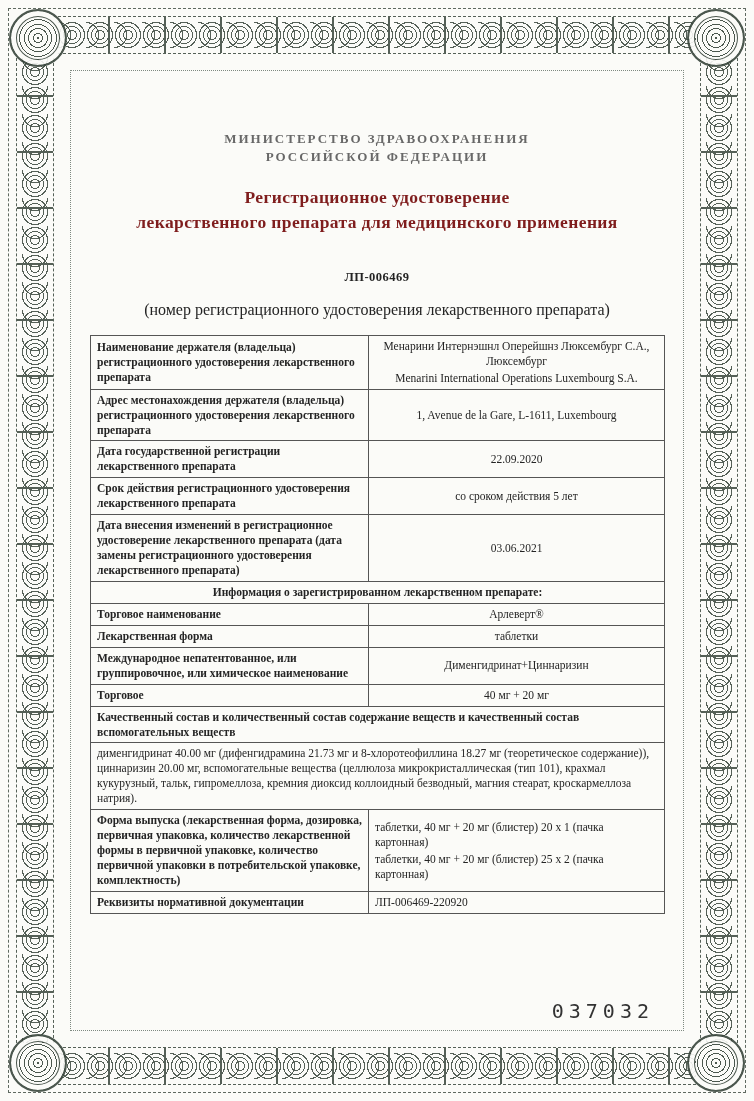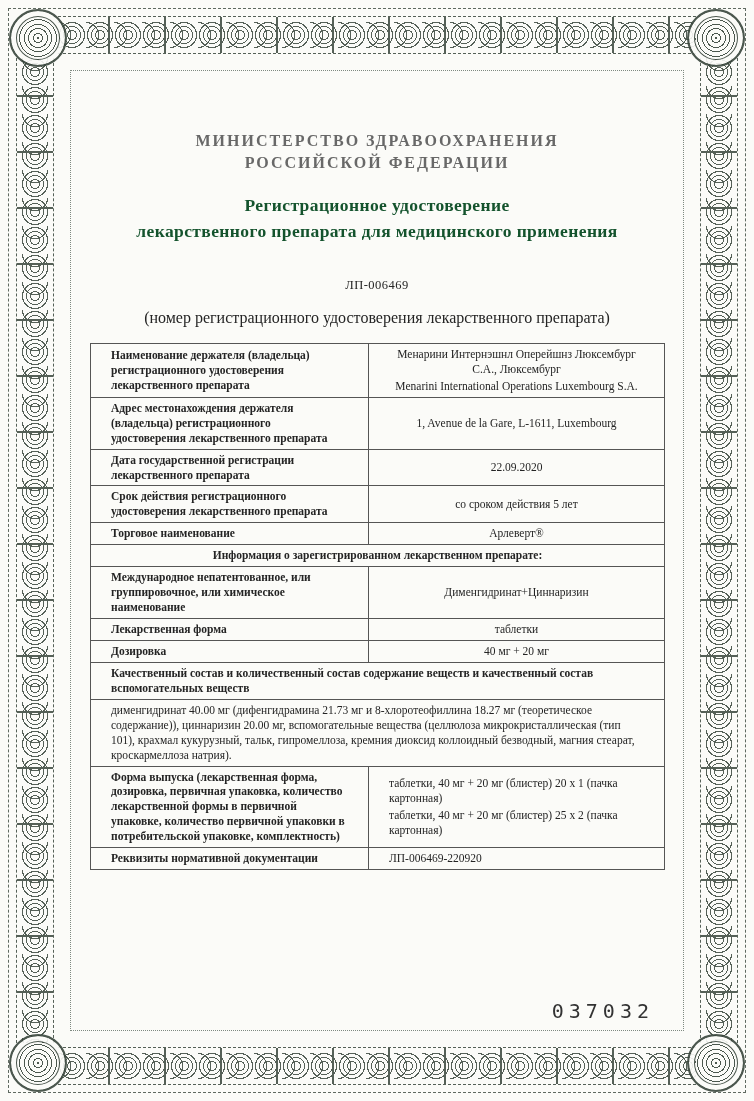--- a/index.html
+++ b/index.html
@@ -52,40 +52,40 @@
     box-shadow:inset 0 0 0 5px #fbfbf8, inset 0 0 0 6px var(--ink);
   }
   .rosette.tl{top:9px;left:9px;}
   .rosette.tr{top:9px;right:9px;}
   .rosette.bl{bottom:9px;left:9px;}
   .rosette.br{bottom:9px;right:9px;}
 
   
   .content{position:absolute;left:90px;top:130px;width:574px;}
   .ministry{
-    text-align:center;font-weight:bold;font-size:16px;line-height:1.35;
+    text-align:center;font-weight:bold;font-size:13px;line-height:1.35;
     letter-spacing:2px;color:#4f4f4f;opacity:.85;
   }
   .doc-title{
     margin-top:20px;text-align:center;font-weight:bold;font-size:17.5px;line-height:1.45;
-    letter-spacing:.4px;color:#14532d;
+    letter-spacing:.4px;color:#7f1d1d;
   }
   .regnum-block{margin-top:34px;text-align:center;}
-  .regnum{font-weight:normal;font-size:12.5px;letter-spacing:.5px;}
+  .regnum{font-weight:bold;font-size:12.5px;letter-spacing:.5px;}
   .regnum-caption{font-size:16px;margin-top:16px;}
 
   table.cert{
     margin-top:16px;width:574px;border-collapse:collapse;table-layout:fixed;
     font-size:11.5px;line-height:1.3;
   }
   table.cert col.c1{width:278px;}
   table.cert col.c2{width:296px;}
   table.cert td{
     border:1px solid var(--line);
-    padding:3px 20px;vertical-align:middle;
+    padding:3px 6px;vertical-align:middle;
   }
   td.lbl{font-weight:bold;}
   td.val{text-align:center;}
   td.val.left{text-align:left;}
   td.full-header{font-weight:bold;text-align:center;}
   td.full-header.left-head{text-align:left;}
   td.plain-text{font-weight:normal;text-align:left;}
   .bold{font-weight:normal;}
   .val-line + .val-line{margin-top:2px;}
 
@@ -149,42 +149,46 @@
     <tr>
       <td class="lbl">Дата государственной регистрации лекарственного препарата</td>
       <td class="val bold">22.09.2020</td>
     </tr>
 
     <tr>
       <td class="lbl">Срок действия регистрационного удостоверения лекарственного препарата</td>
       <td class="val">со сроком действия 5 лет</td>
     </tr>
 
+    <tr>
+      <td class="lbl">Дата внесения изменений в регистрационное удостоверение лекарственного препарата (дата замены регистрационного удостоверения лекарственного препарата)</td>
+      <td class="val">03.06.2021</td>
+    </tr>
+
+    <tr>
+      <td colspan="2" class="full-header">Информация о зарегистрированном лекарственном препарате:</td>
+    </tr>
 
     <tr>
       <td class="lbl">Торговое наименование</td>
       <td class="val bold">Арлеверт®</td>
     </tr>
 
     <tr>
-      <td colspan="2" class="full-header">Информация о зарегистрированном лекарственном препарате:</td>
+      <td class="lbl">Лекарственная форма</td>
+      <td class="val">таблетки</td>
     </tr>
 
     <tr>
       <td class="lbl">Международное непатентованное, или группировочное, или химическое наименование</td>
       <td class="val bold">Дименгидринат+Циннаризин</td>
     </tr>
 
     <tr>
-      <td class="lbl">Лекарственная форма</td>
-      <td class="val">таблетки</td>
-    </tr>
-
-    <tr>
-      <td class="lbl">Дозировка</td>
+      <td class="lbl">Торговое</td>
       <td class="val">40 мг + 20 мг</td>
     </tr>
 
     <tr>
       <td colspan="2" class="full-header left-head">Качественный состав и количественный состав содержание веществ и качественный состав вспомогательных веществ</td>
     </tr>
 
     <tr>
       <td colspan="2" class="plain-text">дименгидринат 40.00 мг (дифенгидрамина 21.73 мг и 8-хлоротеофиллина 18.27 мг (теоретическое содержание)), циннаризин 20.00 мг, вспомогательные вещества (целлюлоза микрокристаллическая (тип 101), крахмал кукурузный, тальк, гипромеллоза, кремния диоксид коллоидный безводный, магния стеарат, кроскармеллоза натрия).</td>
     </tr>

